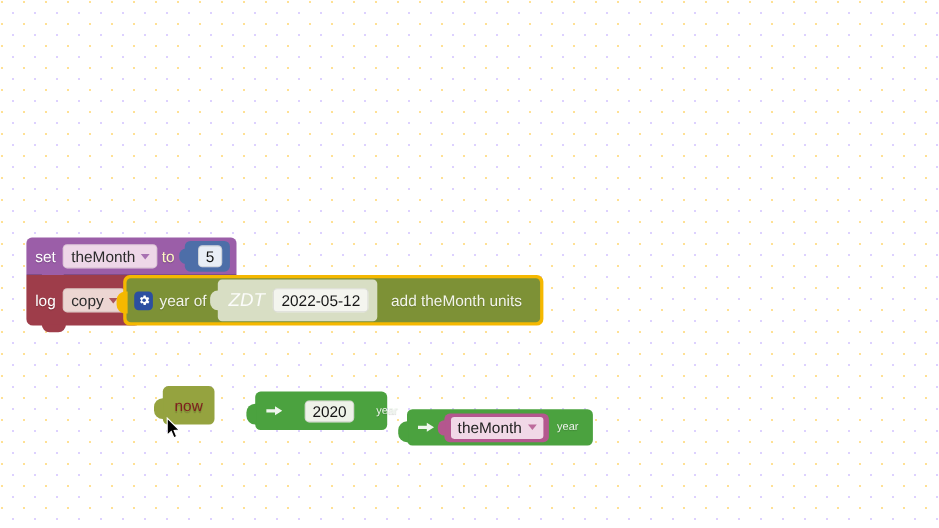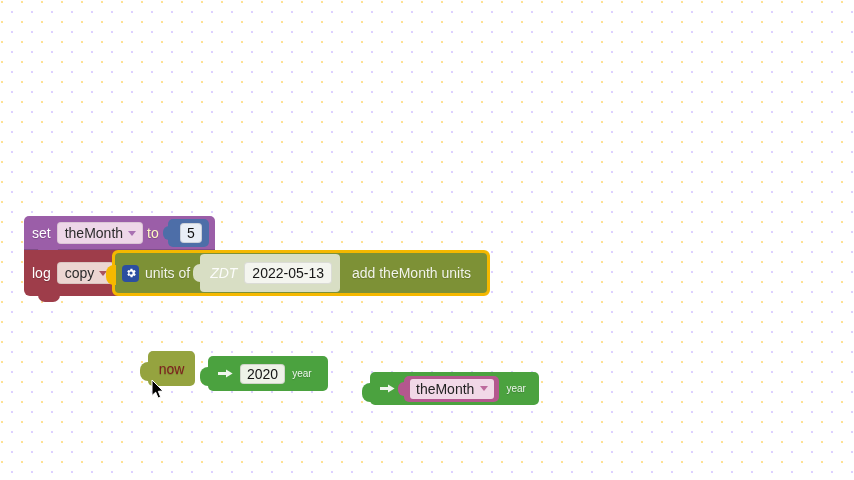--- a/index.html
+++ b/index.html
@@ -200,21 +200,21 @@
     margin-left: 4px;
   }
   .zdt-block::before {
     content:"";
     position:absolute;
     left:-7px; top:10px;
     width:8px; height:18px;
     background:#d8dec4;
     border-radius:7px 0 0 7px;
   }
-  .zdt-label { color:#ffffff; font-size:14px; opacity:.92;font-style:italic; }
+  .zdt-label { color:#ffffff; font-size:17px; opacity:.92;font-style:italic; }
   .date-field {
     background:#f4f5ef;
     color:#171717;
     font-size:14px;
     border-radius:4px;
     padding: 3px 8px;
     box-shadow: inset 0 0 0 1px rgba(0,0,0,.10);
   }
   .lbl-atu {
     color:#f2f4ea;
@@ -242,25 +242,25 @@
 
   #blk-now {
     left:148px; top:351px;
     width:47px; height:35px;
     background:#95a33f;
     justify-content:center;
   }
   #blk-now .lbl { color:#7f1d1d; font-size:14px; text-shadow:0 1px 1px rgba(0,0,0,.2); }
 
   #blk-2020 {
-    left:208px; top:356px;
+    left:232px; top:356px;
     width:120px; height:35px;
     background:#4ba23f;
     padding-left:10px;
-    gap:7px;
+    gap:20px;
   }
   #blk-month {
     left:370px; top:372px;
     width:169px; height:33px;
     background:#4ba23f;
     padding-left:10px;
     gap:7px;
   }
   .arrow-icon {
     width:15px; height:11px;
@@ -341,25 +341,25 @@
   <div id="expr-outer">
     <div class="copyof-block">
 
       <span class="gear-icon">
         <svg width="12" height="12" viewBox="0 0 24 24" aria-hidden="true">
           <path fill="#ffffff" d="M19.4 13a7.6 7.6 0 0 0 0-2l2-1.5-2-3.5-2.4 1a7.7 7.7 0 0 0-1.7-1l-.4-2.6h-4l-.4 2.6c-.6.2-1.2.6-1.7 1l-2.4-1-2 3.5L6.6 11a7.6 7.6 0 0 0 0 2l-2 1.5 2 3.5 2.4-1c.5.4 1.1.8 1.7 1l.4 2.6h4l.4-2.6c.6-.2 1.2-.6 1.7-1l2.4 1 2-3.5-2-1.5z"></path>
           <circle cx="12" cy="12" r="3.2" fill="#2c4fa0"></circle>
         </svg>
       </span>
 
-      <span class="lbl-copyof">units of</span>
+      <span class="lbl-copyof">year of</span>
 
       <div class="zdt-block">
         <span class="zdt-label">ZDT</span>
-        <span class="date-field">2022-05-13</span>
+        <span class="date-field">2022-05-12</span>
       </div>
 
       <span class="lbl-atu">add theMonth units</span>
     </div>
   </div>
 
   <div class="float-blk" id="blk-now">
     <span class="lbl">now</span>
   </div>
 

